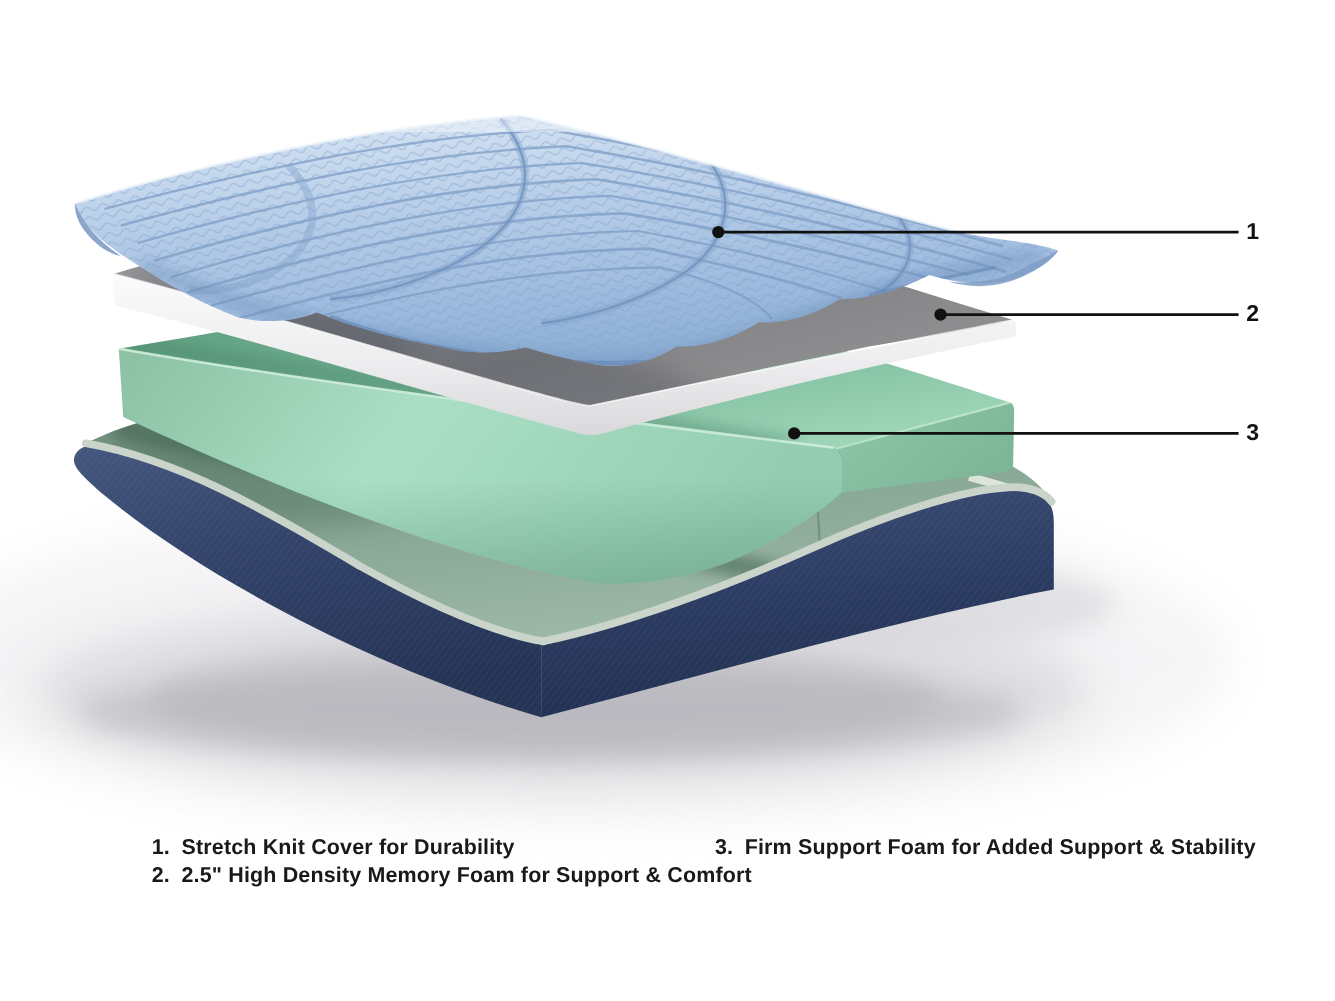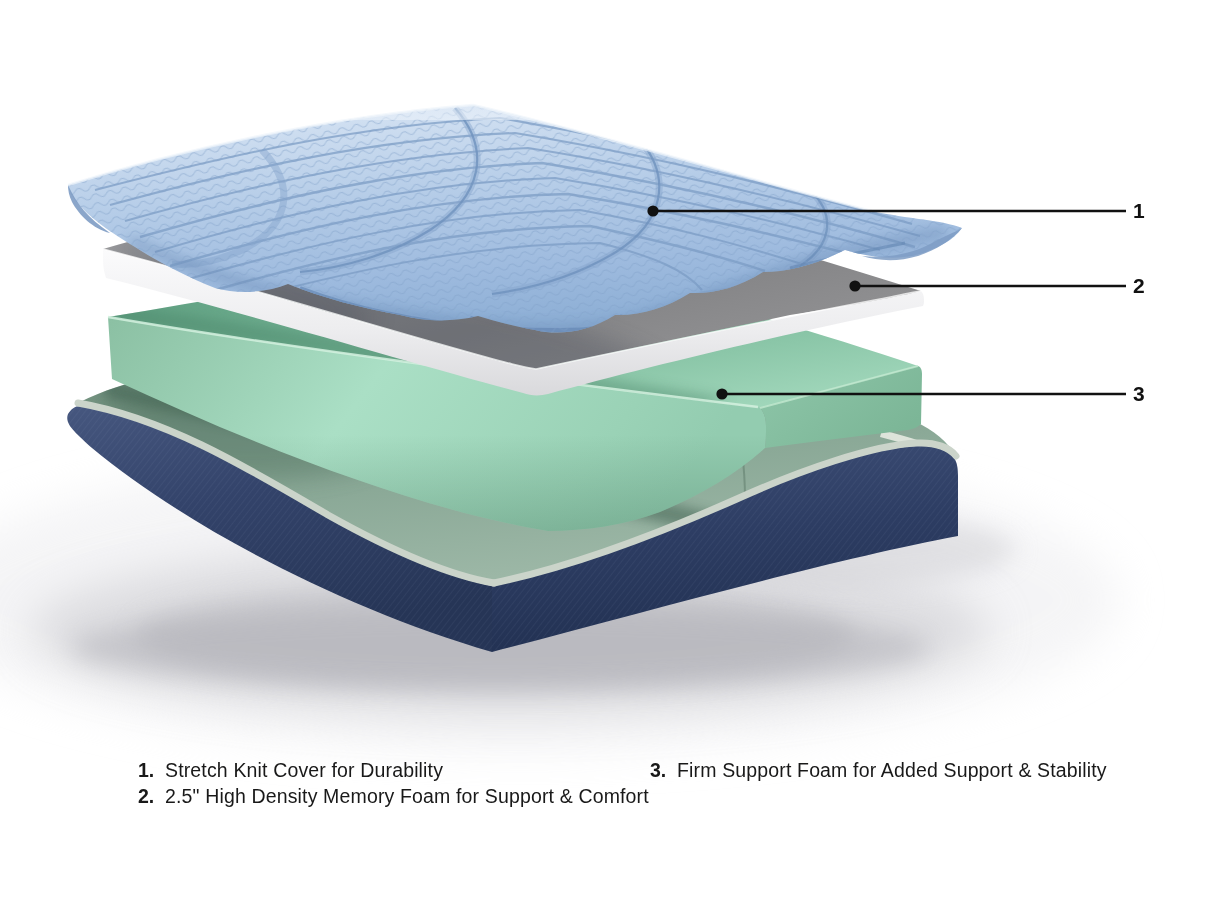--- a/index.html
+++ b/index.html
@@ -9,21 +9,21 @@
     font-family:"Liberation Sans","DejaVu Sans",sans-serif;
   }
   .stage svg{position:absolute;left:0;top:0;}
   .callout-label{
     position:absolute;font-size:21px;font-weight:bold;color:#111111;
     line-height:28px;letter-spacing:0.5px;
   }
   .legend-col{position:absolute;color:#191919;}
   .legend-row{display:flex;align-items:flex-start;line-height:26px;}
   .legend-num{min-width:27px;font-size:19.5px;font-weight:bold;white-space:nowrap;}
-  .legend-text{font-size:19.5px;font-weight:normal;letter-spacing:0.15px;white-space:nowrap;}
+  .legend-text{font-size:19.5px;font-weight:bold;letter-spacing:0.15px;white-space:nowrap;}
 </style>
 </head>
 <body>
 
 <div class="stage">
   <svg width="1214" height="910" viewBox="0 0 1214 910">
     <defs>
       <linearGradient id="coverFill" x1="0" y1="0" x2="0.25" y2="1">
         <stop offset="0" stop-color="#dbe7f5"></stop>
         <stop offset="0.45" stop-color="#b6cde8"></stop>

